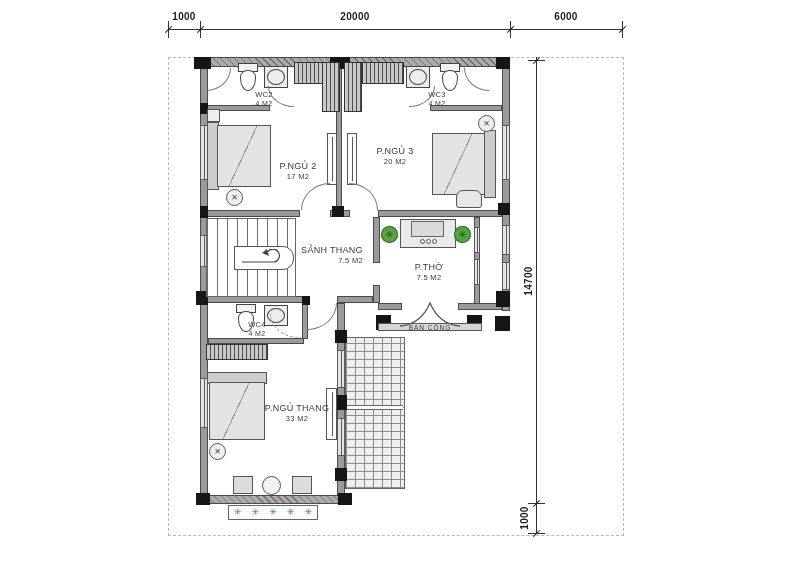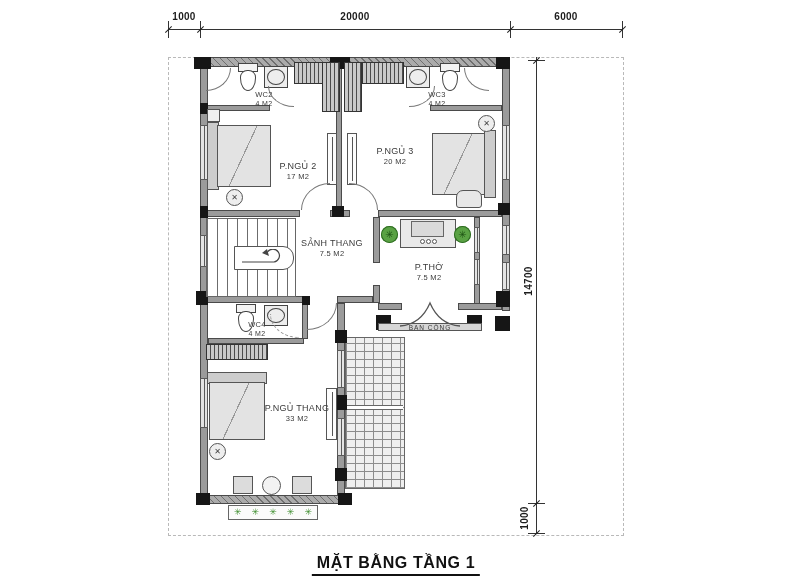--- a/index.html
+++ b/index.html
@@ -239,35 +239,34 @@
     <span class="ar">4 M2</span>
   </div>
   <div class="lbl" style="left:298px;top:171px;">
     <span class="nm">P.NGỦ 2</span>
     <span class="ar">17 M2</span>
   </div>
   <div class="lbl" style="left:395px;top:156px;">
     <span class="nm">P.NGỦ 3</span>
     <span class="ar">20 M2</span>
   </div>
-  <div class="lbl" style="left:332px;top:248px;">
+  <div class="lbl" style="left:332px;top:255px;text-align:right;">
     <span class="nm">SẢNH THANG</span>
     <span class="ar">7.5 M2</span>
   </div>
   <div class="lbl" style="left:429px;top:272px;">
     <span class="nm">P.THỜ</span>
     <span class="ar">7.5 M2</span>
   </div>
   <div class="lbl small" style="left:257px;top:328px;">
     <span class="nm">WC4</span>
     <span class="ar">4 M2</span>
   </div>
   <div class="lbl tiny" style="left:430px;top:327px;">
     <span class="nm">BAN CÔNG</span>
   </div>
   <div class="lbl" style="left:297px;top:413px;">
     <span class="nm">P.NGỦ THANG</span>
     <span class="ar">33 M2</span>
   </div>
 
-  <div class="title">MẶT BẰNG TẦNG 1</div>
 
 </div>
 
 </body></html>

